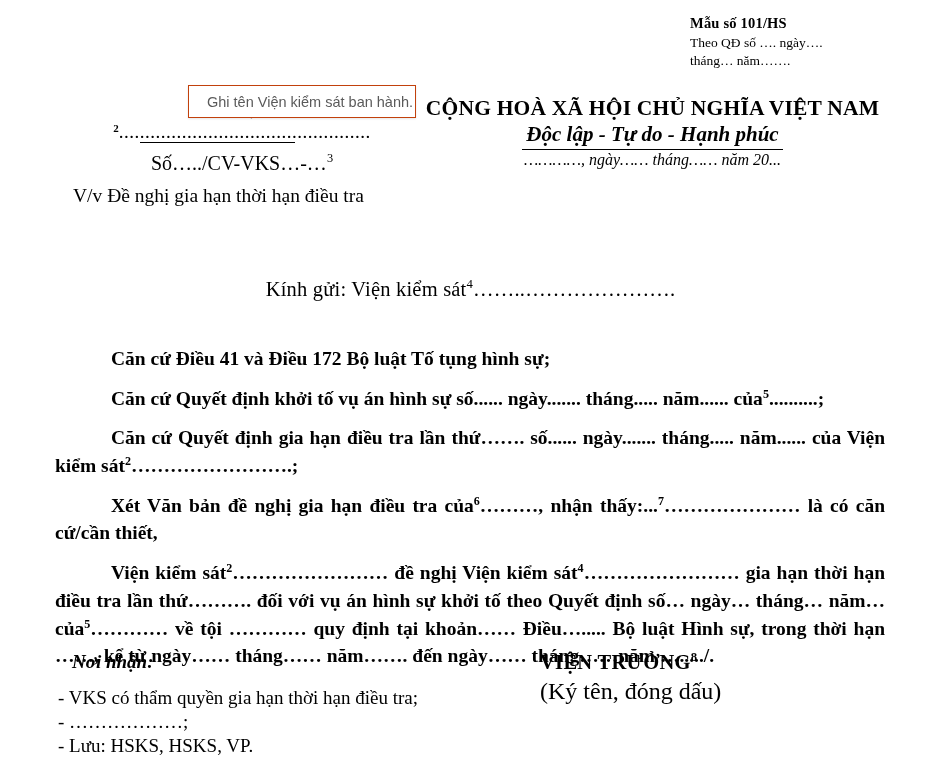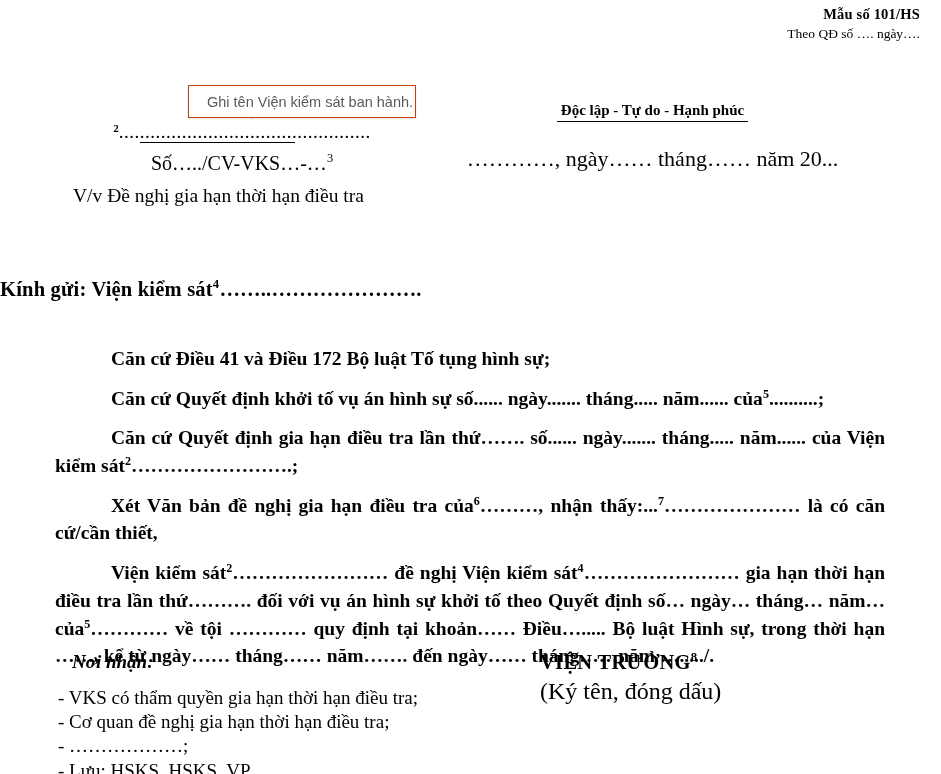--- a/index.html
+++ b/index.html
@@ -19,23 +19,23 @@
   .page {
     position: relative;
     width: 941px;
     height: 774px;
   }
 
   
   .form-code {
     position: absolute;
     left: 690px;
-    top: 5px;
+    top: 14px;
     width: 230px;
-    text-align: right;
+    text-align: left;
     line-height: 1.35;
   }
   .form-code .code-title {
     font-size: 14.5px;
     font-weight: bold;
     letter-spacing: .2px;
   }
   .form-code .code-sub {
     font-size: 13.5px;
     font-weight: normal;
@@ -107,31 +107,31 @@
     width: 455px;
     text-align: center;
   }
   .national .country {
     font-size: 21.5px;
     font-weight: bold;
     letter-spacing: .2px;
     line-height: 1.2;
   }
   .national .motto {
-    font-size: 15px;
-    font-weight: bold;
-    margin-top: 5px;
+    font-size: 21px;
+    font-weight: bold;
     display: inline-block;
     border-bottom: 1.6px solid #000;
     padding: 0 4px 2px 4px;
     line-height: 1.2;
+    font-style: italic;
   }
   .national .date-line {
-    font-size: 22px;
-    margin-top: 24px;
+    font-size: 16px;
+    font-style: italic;
     line-height: 1.2;
   }
 
   
   .tooltip {
     position: absolute;
     left: 175px;
     top: 85px;
     width: 228px;
     height: 33px;
@@ -151,23 +151,23 @@
     color: #5a5a5a;
     white-space: nowrap;
   }
 
   
   .recipient {
     position: absolute;
     left: 0;
     top: 278px;
     width: 941px;
-    text-align: left;
+    text-align: center;
     font-size: 20.5px;
-    font-weight: bold;
+    font-weight: normal;
     letter-spacing: .2px;
   }
 
   
   .body-block {
     position: absolute;
     left: 55px;
     top: 345px;
     width: 830px;
   }
@@ -238,35 +238,37 @@
   }
 </style>
 </head>
 <body>
 
 <div class="page">
 
   <div class="form-code">
     <div class="code-title">Mẫu số 101/HS</div>
     <div class="code-sub">Theo QĐ số …. ngày….</div>
+    <div class="code-sub">tháng… năm…….</div>
   </div>
 
   <div class="agency">
     <div class="agency-name">VIỆN</div>
     <div class="agency-dots-row">
       <span class="dots-sup">2</span><span class="dots-run">................................................</span>
       <span class="dots-underline"></span>
     </div>
     <div class="doc-number">
       <span>Số…../CV-VKS…-…</span><sup class="sup">3</sup>
     </div>
     <div class="subject">V/v Đề nghị gia hạn thời hạn điều tra</div>
   </div>
 
   <div class="national">
+    <div class="country">CỘNG HOÀ XÃ HỘI CHỦ NGHĨA VIỆT NAM</div>
     <div class="motto">Độc lập - Tự do - Hạnh phúc</div>
     <div class="date-line">…………, ngày…… tháng…… năm 20...</div>
   </div>
 
   <div class="tooltip">
     <span class="tooltip-text">Ghi tên Viện kiểm sát ban hành.</span>
   </div>
 
   <div class="recipient">
     <span>Kính gửi: Viện kiểm sát</span><sup class="sup">4</sup><span>……..………………….</span>
@@ -295,21 +297,20 @@
     </p>
 
   </div>
 
   <div class="footer">
 
     <div class="recipients">
       <div class="recipients-title">Nơi nhận:</div>
       <ul>
         <li>- VKS có thẩm quyền gia hạn thời hạn điều tra;</li>
-        <li>- Cơ quan đề nghị gia hạn thời hạn điều tra;</li>
         <li>- ………………;</li>
         <li>- Lưu: HSKS, HSKS, VP.</li>
       </ul>
     </div>
 
     <div class="signature">
       <div class="sig-title">
         <span>VIỆN TRƯỞNG</span><sup class="sup">8</sup>
       </div>
       <div class="sig-note">(Ký tên, đóng dấu)</div>

